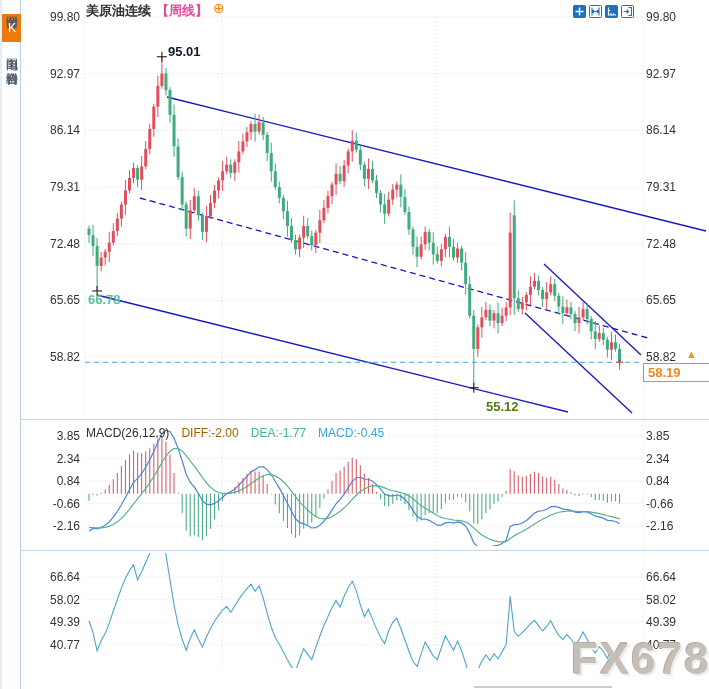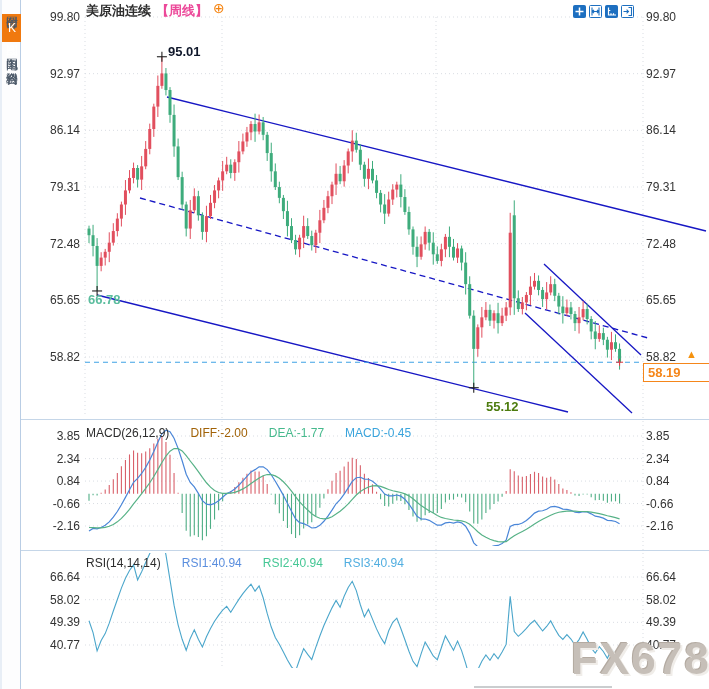--- a/index.html
+++ b/index.html
@@ -25,21 +25,21 @@
   .al-right{left:646px;text-align:left;}
   
   .big-label{position:absolute;font-size:13px;font-weight:bold;z-index:6;}
   #high-label{left:168px;top:44px;color:#0f172a;}
   #low1-label{left:88px;top:292px;color:#5bbd9e;}
   #low2-label{left:486px;top:363px;color:#4d7c0f;margin-top:36px;}
   #price-box{position:absolute;left:643px;top:363px;width:62px;height:17px;border:1.5px solid #f5861a;
              background:#fff;color:#f5861a;font-size:13px;font-weight:bold;line-height:17px;padding-left:4px;z-index:7;}
   #price-arrow{position:absolute;left:686px;top:348px;color:#f5920f;font-size:11px;z-index:7;}
   
-  .panel-header{position:absolute;display:flex;gap:21px;font-size:12px;z-index:6;}
+  .panel-header{position:absolute;display:flex;gap:12px;font-size:12px;z-index:6;}
   #macd-header{left:86px;top:426px;}
   #rsi-header{left:86px;top:556px;}
   .ph-name{color:#2d2d2d;}
   .ph-diff{color:#a16207;} .ph-dea{color:#45b98c;} .ph-macd{color:#3aa4dc;}
   .ph-rsi1{color:#5a8ede;} .ph-rsi2{color:#45c795;} .ph-rsi3{color:#51aee0;}
   
   #bottom-bar{position:absolute;left:21px;top:671px;width:688px;height:18px;background:#fff;
               border-top:1px solid #c3d4e6;z-index:10;}
   #tf-label{position:absolute;left:13px;top:2px;color:#f0790f;font-size:12px;font-weight:bold;cursor:pointer;}
   #tf-label .arr{font-size:9px;}
@@ -556,26 +556,20 @@
   <div id="price-box">58.19</div>
   <span id="price-arrow">▲</span>
 
   <div class="panel-header" id="macd-header">
     <span class="ph-name">MACD(26,12,9)</span>
     <span class="ph-diff">DIFF:-2.00</span>
     <span class="ph-dea">DEA:-1.77</span>
     <span class="ph-macd">MACD:-0.45</span>
   </div>
 
-  <div class="panel-header" id="rsi-header">
-    <span class="ph-name">RSI(14,14,14)</span>
-    <span class="ph-rsi1">RSI1:40.94</span>
-    <span class="ph-rsi2">RSI2:40.94</span>
-    <span class="ph-rsi3">RSI3:40.94</span>
-  </div>
 
 
   <div id="watermark">FX678</div>
   <div id="range-slider"></div>
 <div class="axis-label al-left" style="top: 10px;">99.80</div>
     <div class="axis-label al-right" style="top: 10px;">99.80</div>
     <div class="axis-label al-left" style="top: 66.6667px;">92.97</div>
     <div class="axis-label al-right" style="top: 66.6667px;">92.97</div>
     <div class="axis-label al-left" style="top: 123.333px;">86.14</div>
     <div class="axis-label al-right" style="top: 123.333px;">86.14</div>

